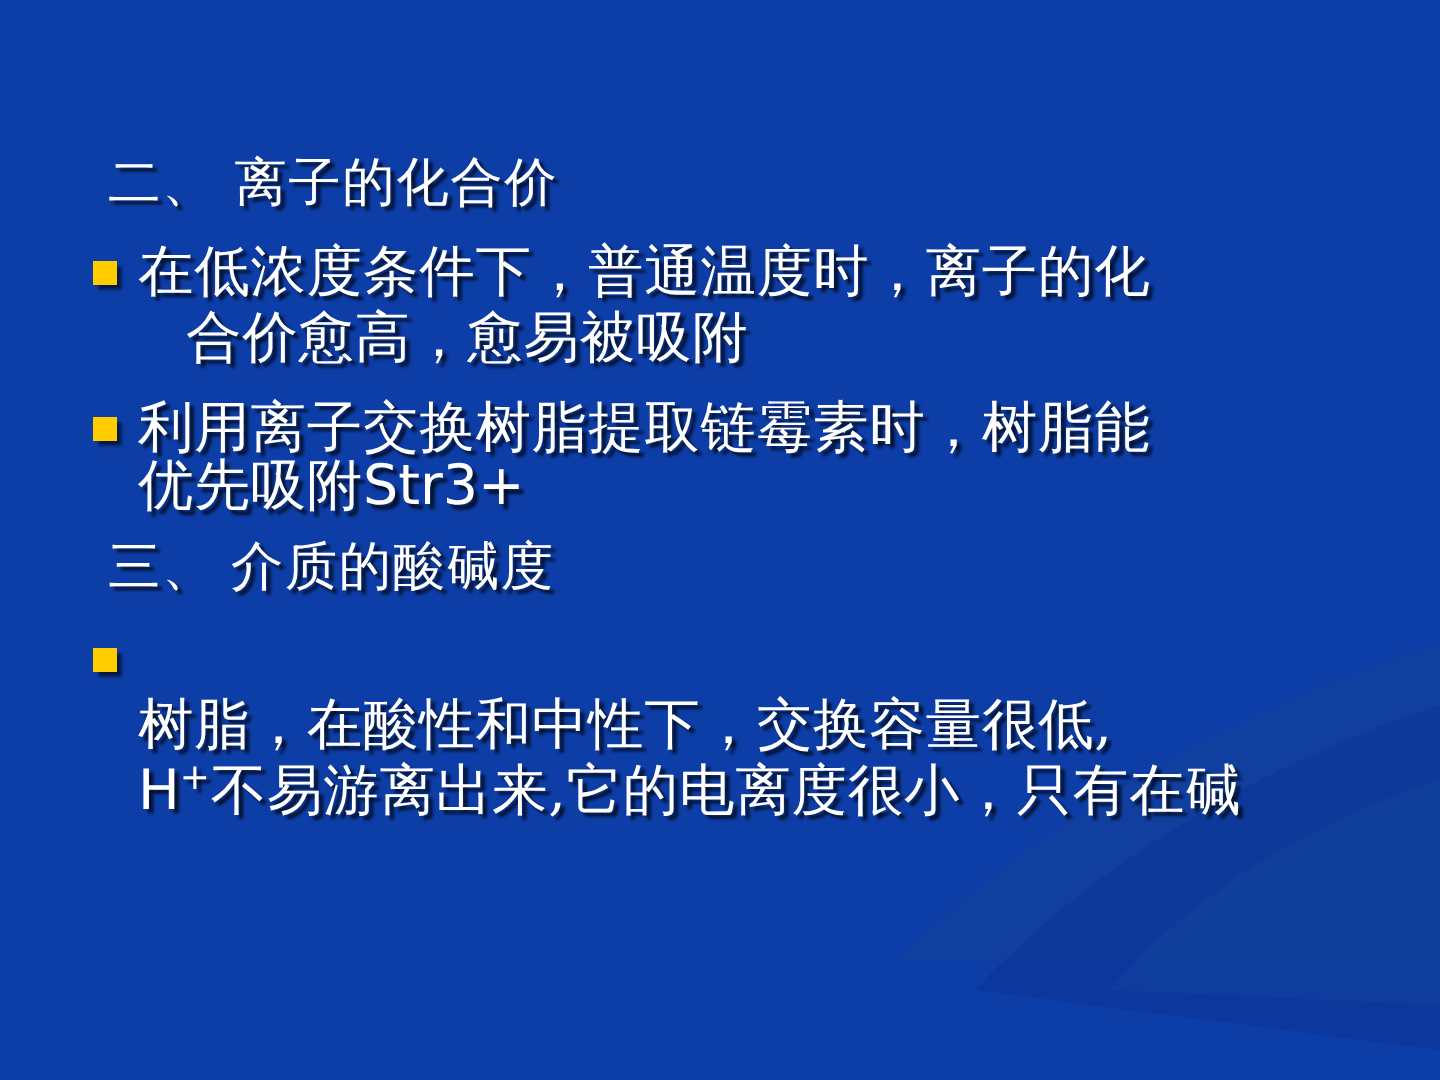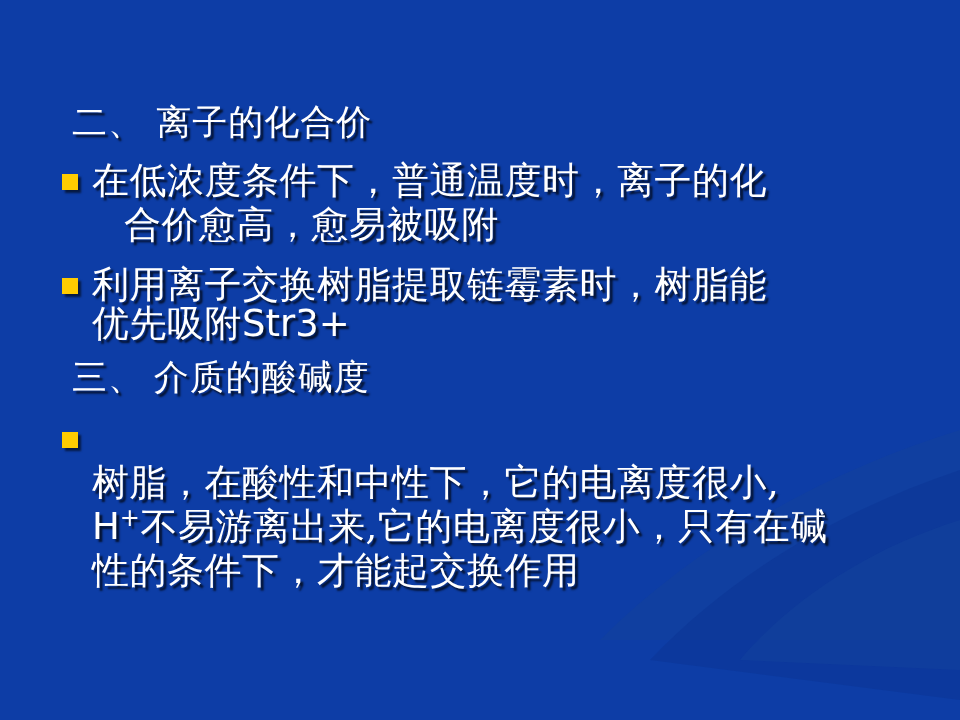--- a/index.html
+++ b/index.html
@@ -116,20 +116,19 @@
     <div class="line body-line" style="left:92px; top:203px;margin-left:32px;">合价愈高，愈易被吸附</div>
 
     <div class="bullet" style="left:62px; top:278px;"></div>
     <div class="line body-line" style="left:92px; top:263px;">利用离子交换树脂提取链霉素时，树脂能</div>
     <div class="line body-line" style="left:92px; top:302px;"><span>优先吸附</span><span class="latin">Str3+</span></div>
 
     <div class="line heading" style="left:72px; top:358px;font-family:Liberation Serif, serif;">三、  介质的酸碱度</div>
 
     <div class="bullet" style="left:62px; top:432px;"></div>
 
-    <div class="line body-line" style="left:92px; top:461px;">树脂，在酸性和中性下，它的电离度很小,</div>
+    <div class="line body-line" style="left:92px; top:461px;">树脂，在酸性和中性下，交换容量很低,</div>
 
     <div class="line body-line" style="left:92px; top:505px;"><span class="latin">H</span><span class="sup">+</span><span>不易游离出来,它的电离度很小，只有在碱</span></div>
 
-    <div class="line body-line" style="left:92px; top:549px;">性的条件下，才能起交换作用</div>
 
   </div>
 </div>
 
 </body></html>

